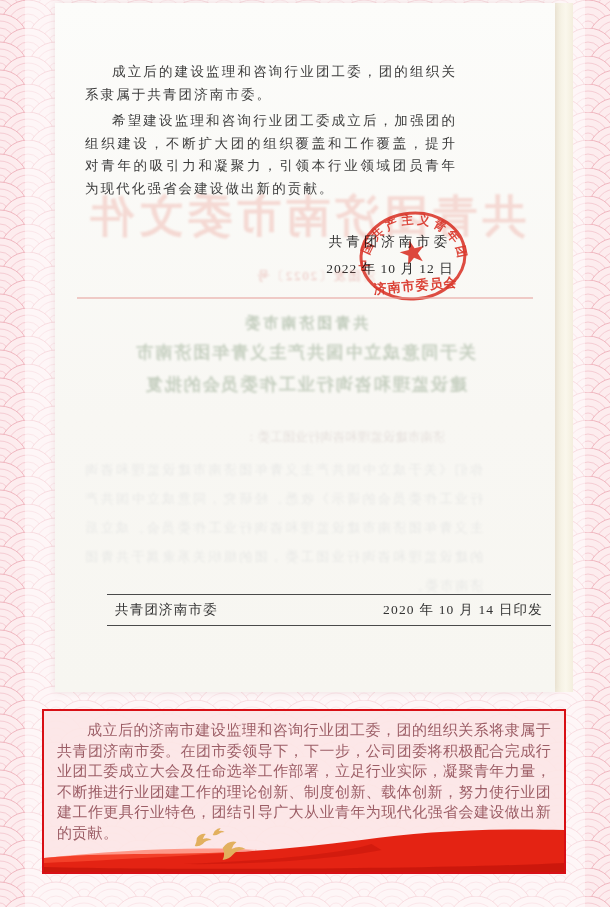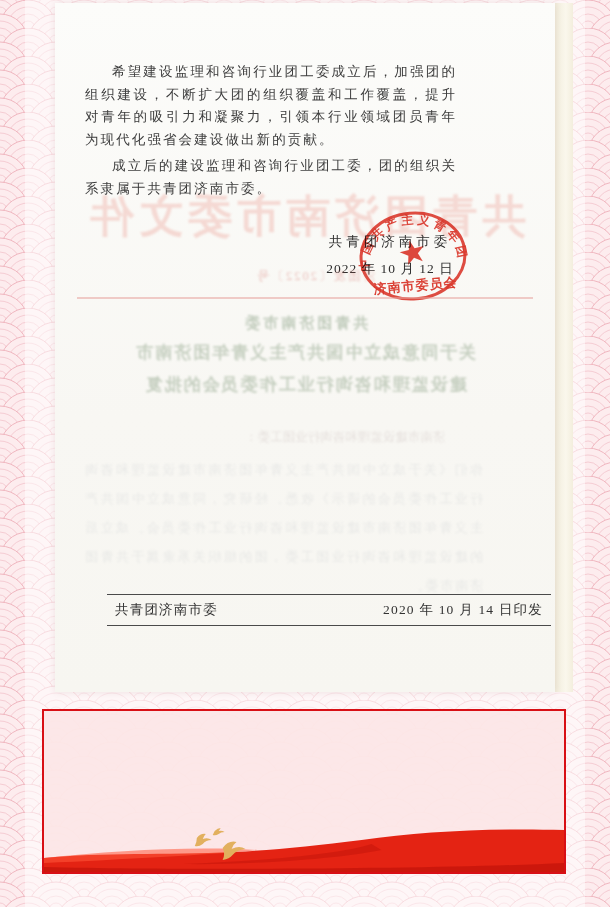--- a/index.html
+++ b/index.html
@@ -82,22 +82,22 @@
   <rect width="610" height="907" fill="url(#sg)"></rect>
 </svg>
 <div class="mid-lighten"></div>
 <div class="page-edge"></div>
 
 <div class="page">
 
   <div class="masthead-ghost">共青团济南市委文件</div>
 
   <div class="doc-body">
+    <p>成立后的建设监理和咨询行业团工委，团的组织关系隶属于共青团济南市委。</p>
     <p>希望建设监理和咨询行业团工委成立后，加强团的组织建设，不断扩大团的组织覆盖和工作覆盖，提升对青年的吸引力和凝聚力，引领本行业领域团员青年为现代化强省会建设做出新的贡献。</p>
-    <p>成立后的建设监理和咨询行业团工委，团的组织关系隶属于共青团济南市委。</p>
   </div>
 
   <div class="sig-block">
     <div class="sig-name">共青团济南市委</div>
     <div class="sig-date">2022 年 10 月 12 日</div>
   </div>
 
   <svg class="seal" viewBox="0 0 112 94" aria-hidden="true">
     <defs>
       <path id="sealArc" d="M 13,64 A 45,38 0 1 1 99,64" fill="none"></path>
@@ -128,20 +128,21 @@
     <div class="footer-line"></div>
     <div class="footer-row">
       <span>共青团济南市委</span>
       <span>2020 年 10 月 14 日印发</span>
     </div>
     <div class="footer-line"></div>
   </div>
 </div>
 
 <div class="notice">
+  <p class="notice-text">成立后的济南市建设监理和咨询行业团工委，团的组织关系将隶属于共青团济南市委。在团市委领导下，下一步，公司团委将积极配合完成行业团工委成立大会及任命选举工作部署，立足行业实际，凝聚青年力量，不断推进行业团建工作的理论创新、制度创新、载体创新，努力使行业团建工作更具行业特色，团结引导广大从业青年为现代化强省会建设做出新的贡献。</p>
   <svg class="wave-svg" viewBox="0 0 524 48" preserveAspectRatio="none" aria-hidden="true">
     <path d="M0,48 L524,48 L524,6 C440,4 380,8 320,16 C272,22 232,26 192,28 C120,31.5 60,28 0,34 Z" fill="#e42313"></path>
     <path d="M0,34 C70,27 145,22 215,26 C165,31 80,35 0,39 Z" fill="#ff5a3c" opacity="0.55"></path>
     <path d="M0,48 L0,43 C150,46.5 400,45 524,39 L524,48 Z" fill="#b80f08" opacity="0.55"></path>
     <path d="M330,20 C300,30 220,37 140,40 C200,41 290,36 340,26 Z" fill="#c8150c" opacity="0.6"></path>
     <g fill="#e2b05e">
       <path d="M180,24 q6,-8 14,-6 q-4,3 -5,7 q8,-4 14,0 q-9,1 -13,6 q-3,4 -10,5 q3,-6 0,-12 z"></path>
       <path d="M154,14 q4,-5 9,-4 q-2,2 -3,5 q5,-2 9,1 q-6,0 -9,4 q-4,3 -8,2 q2,-4 2,-8 z"></path>
       <path d="M172,7 q3,-3 6,-3 q-1,2 -2,3 q3,-1 6,1 q-4,0 -6,2 q-3,2 -6,1 q1,-2 2,-4 z"></path>
     </g>

